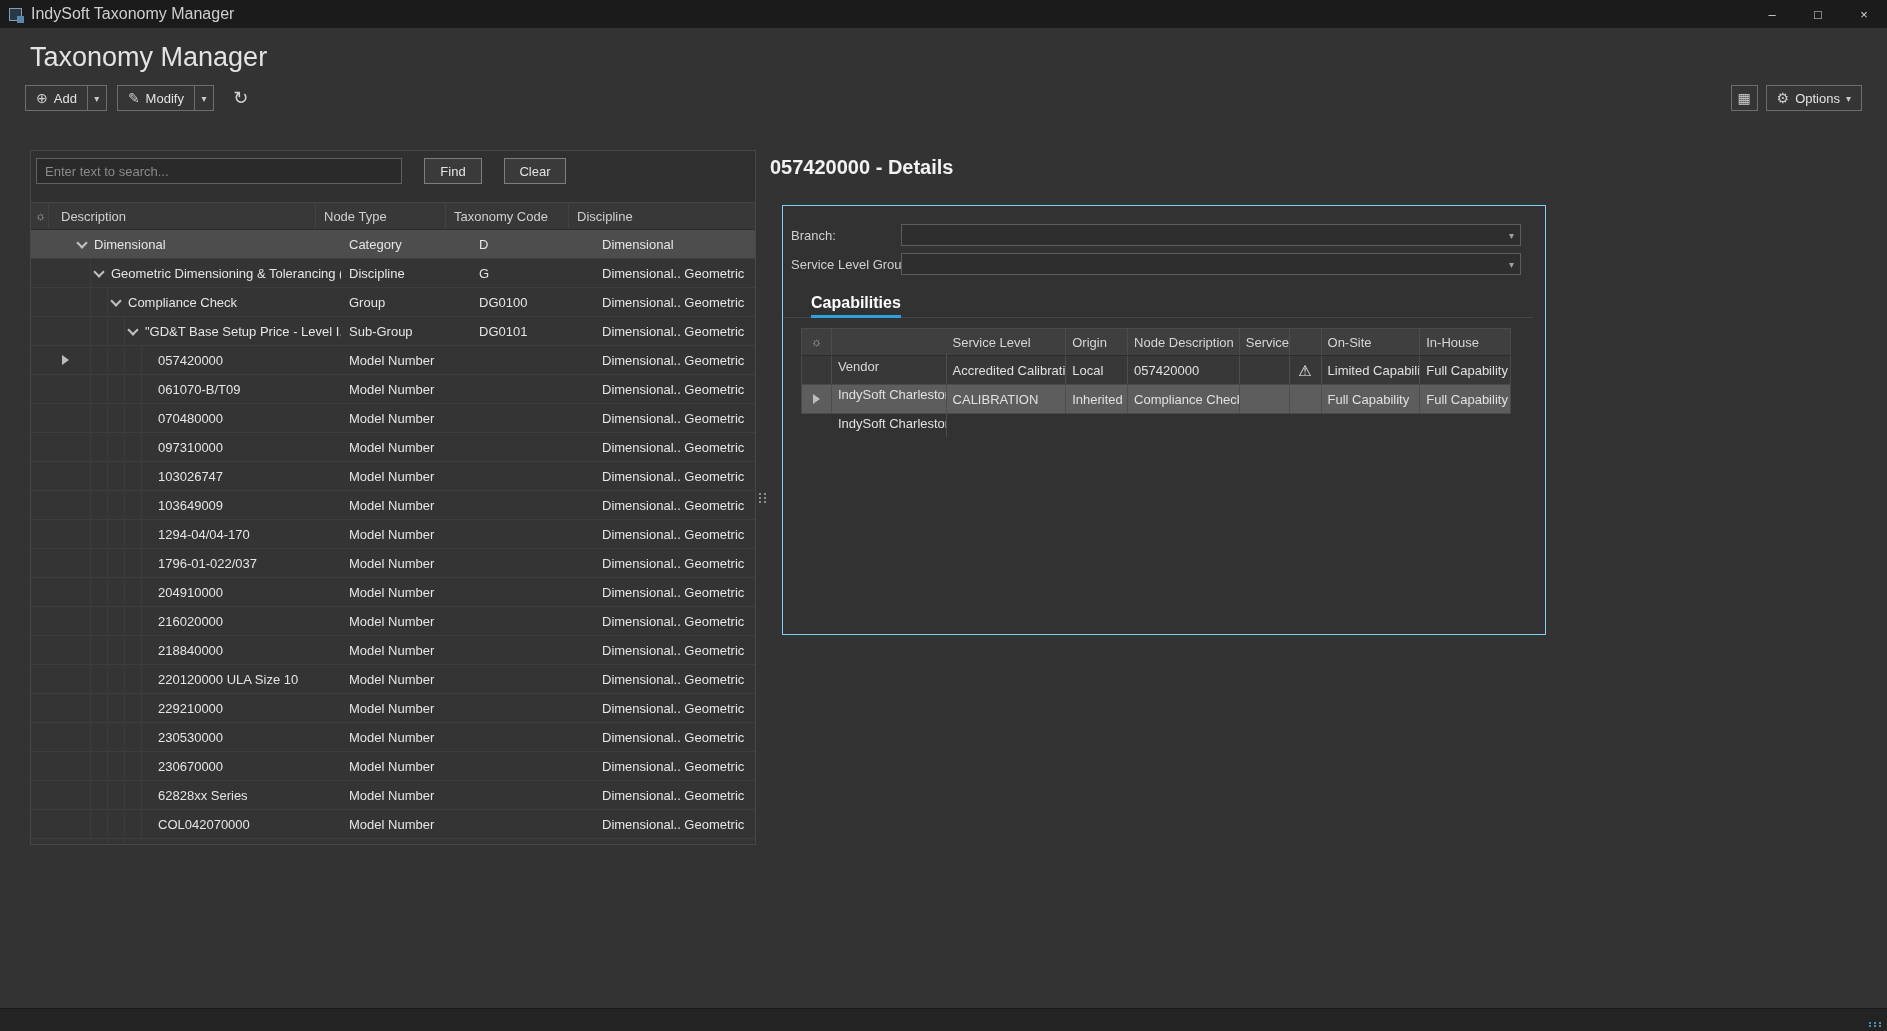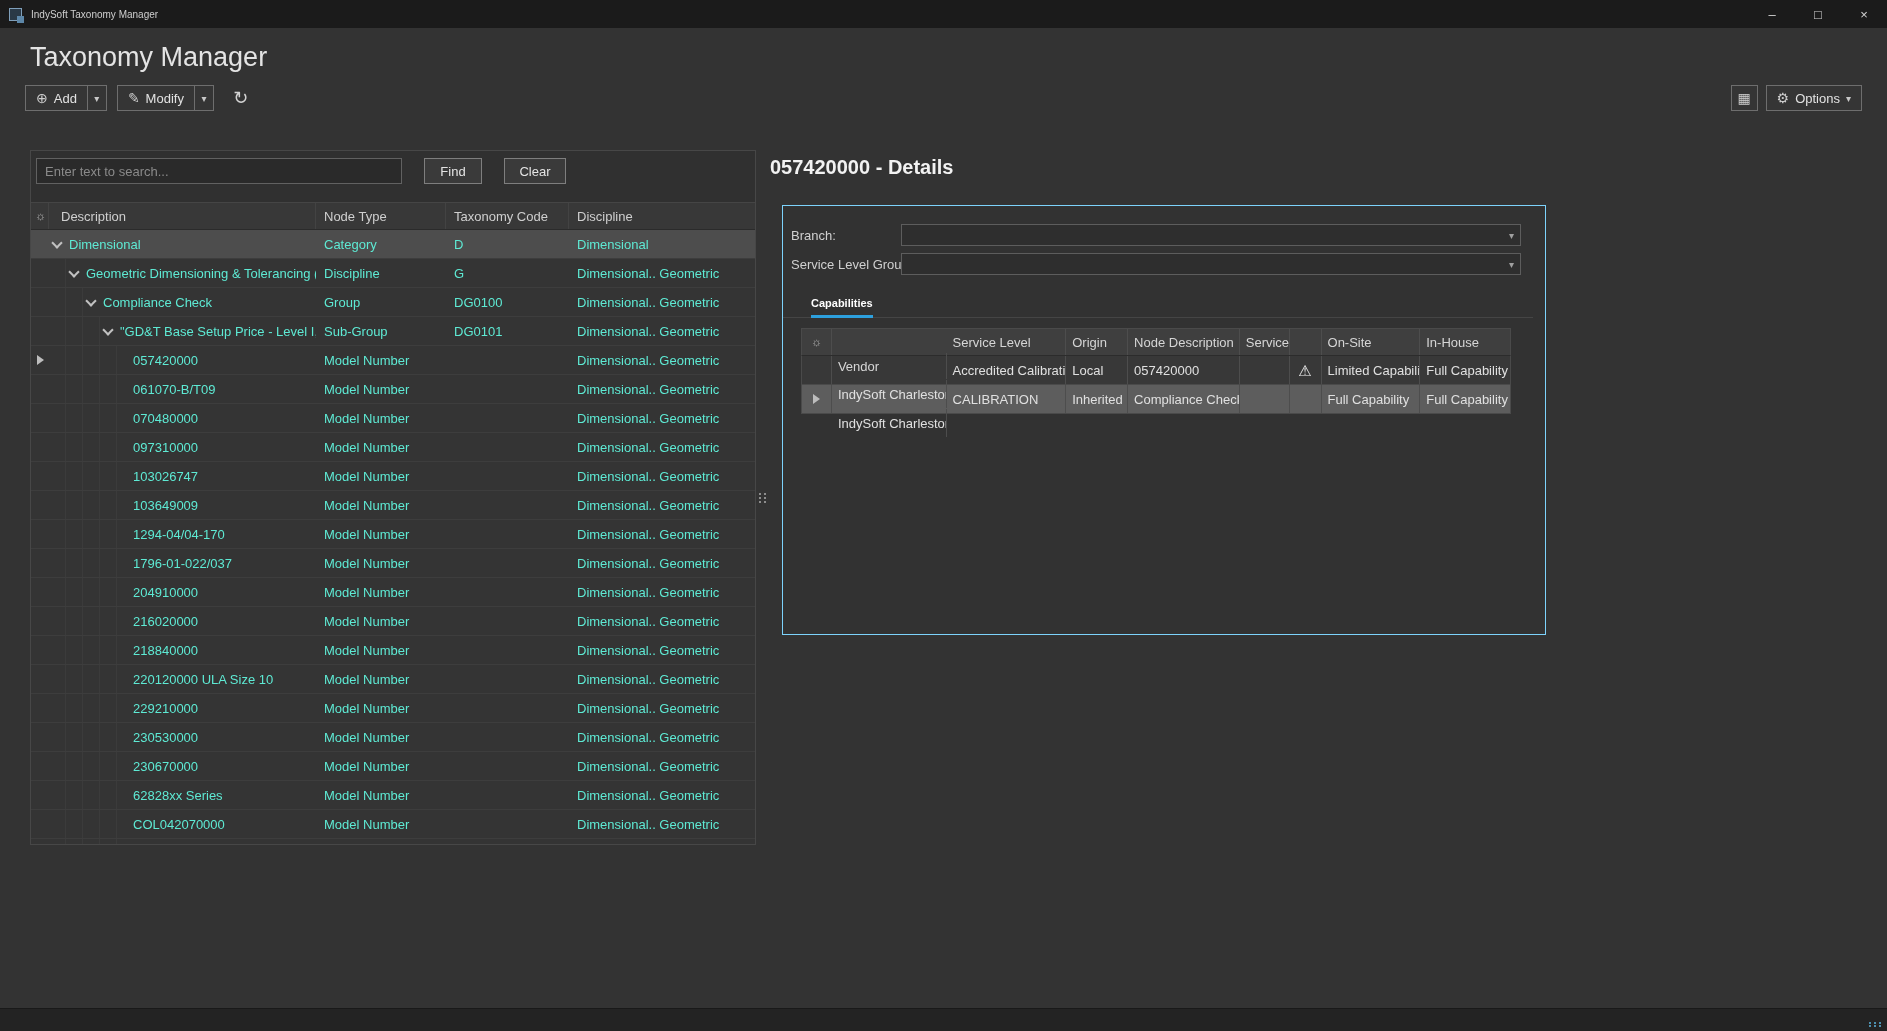--- a/index.html
+++ b/index.html
@@ -16,21 +16,21 @@
     background:#1b1b1b; display:flex; align-items:center;
   }
   .app-icon {
     width:13px; height:13px; margin-left:9px; position:relative;
     border:1px solid #7f9fba; background:#2a3946;
   }
   .app-icon::after {
     content:""; position:absolute; right:-3px; bottom:-3px;
     width:7px; height:7px; background:#5d87a8;
   }
-  .titlebar-title { font-size:10px; color:#cfcfcf; margin-left:9px; }
+  .titlebar-title { font-size:16px; color:#cfcfcf; margin-left:9px; }
   .win-controls { margin-left:auto; display:flex; height:100%; }
   .win-btn {
     width:46px; height:100%; display:flex; align-items:center; justify-content:center;
     color:#d4d4d4; font-size:13px; cursor:default;
   }
   
   .page-title {
     position:absolute; top:42px; left:30px;
     font-size:27px; font-weight:400; color:#e4e4e4;
   }
@@ -69,21 +69,21 @@
   }
   .hc { height:100%; display:flex; align-items:center; padding-left:8px; border-right:1px solid #434343; }
   .hc.ind { width:18px; padding-left:4px; color:#a9a9a9; font-size:12px; }
   .hc.desc { width:267px; padding-left:12px; }
   .hc.ntype { width:130px; }
   .hc.code { width:123px; }
   .hc.bc { flex:1; border-right:none; }
   .tree-rows { position:absolute; top:79px; left:0; right:0; bottom:0; overflow:hidden; }
   .trow {
     height:29px; display:flex; align-items:flex-start; background:#343434;
-    border-bottom:1px solid #3d3d3d; font-size:13px; color:#5eead4;
+    border-bottom:1px solid #3d3d3d; font-size:13px; color:#e5e5e5;padding-left:25px;
   }
   .trow.sel { background:#4d4d4d; }
   .tc { height:100%; display:flex; align-items:center; overflow:hidden; white-space:nowrap; }
   .tc.ind { width:18px; justify-content:center; }
   .tc.desc { width:267px; }
   .tc.ntype { width:130px; padding-left:8px; }
   .tc.code { width:123px; padding-left:8px; }
   .tc.bc { flex:1; padding-left:8px; }
   .indsp { width:17px; height:100%; border-right:1px solid #3b3b3b; flex:none; }
   .chev {
@@ -110,21 +110,21 @@
   .form-row.r1 { top:18px; } .form-row.r2 { top:47px; }
   .form-label { position:absolute; left:8px; font-size:13px; color:#d0d0d0; }
   .dropdown {
     position:absolute; left:118px; width:620px; height:22px;
     background:#2e2e2e; border:1px solid #5d5d5d; display:flex; align-items:center;
   }
   .dropdown .dd-caret { margin-left:auto; margin-right:6px; color:#9f9f9f; font-size:10px; }
   .tabstrip { position:absolute; top:84px; left:0; right:12px; height:28px; border-bottom:1px solid #454545; }
   .tab {
     position:absolute; left:28px; top:0; height:28px; display:flex; align-items:center;
-    font-size:11px; font-weight:bold; color:#ffffff;
+    font-size:16px; font-weight:bold; color:#ffffff;
   }
   .tab.active { border-bottom:3px solid #2da0dd; }
   .cap-table { position:absolute; top:122px; left:18px; width:710px; font-size:13px; }
   .cap-head { display:flex; height:28px; background:#3f3f3f; color:#d6d6d6; border:1px solid #4a4a4a; border-bottom:1px solid #2c2c2c; }
   .kc { height:100%; display:flex; align-items:center; padding:0 6px; border-right:1px solid #4d4d4d; overflow:hidden; white-space:nowrap; }
   .k0 { width:30px; justify-content:center; padding:0; }
   .k1 { width:115px;margin-top:24px; } .k2 { width:120px; } .k3 { width:62px; } .k4 { width:112px; }
   .k5 { width:50px; } .k6 { width:32px; justify-content:center; padding:0; }
   .k7 { width:99px; } .k8 { width:90px; border-right:none; }
   .crow { display:flex; height:29px; background:#383838; color:#e0e0e0; border:1px solid #4a4a4a; border-top:none; }

